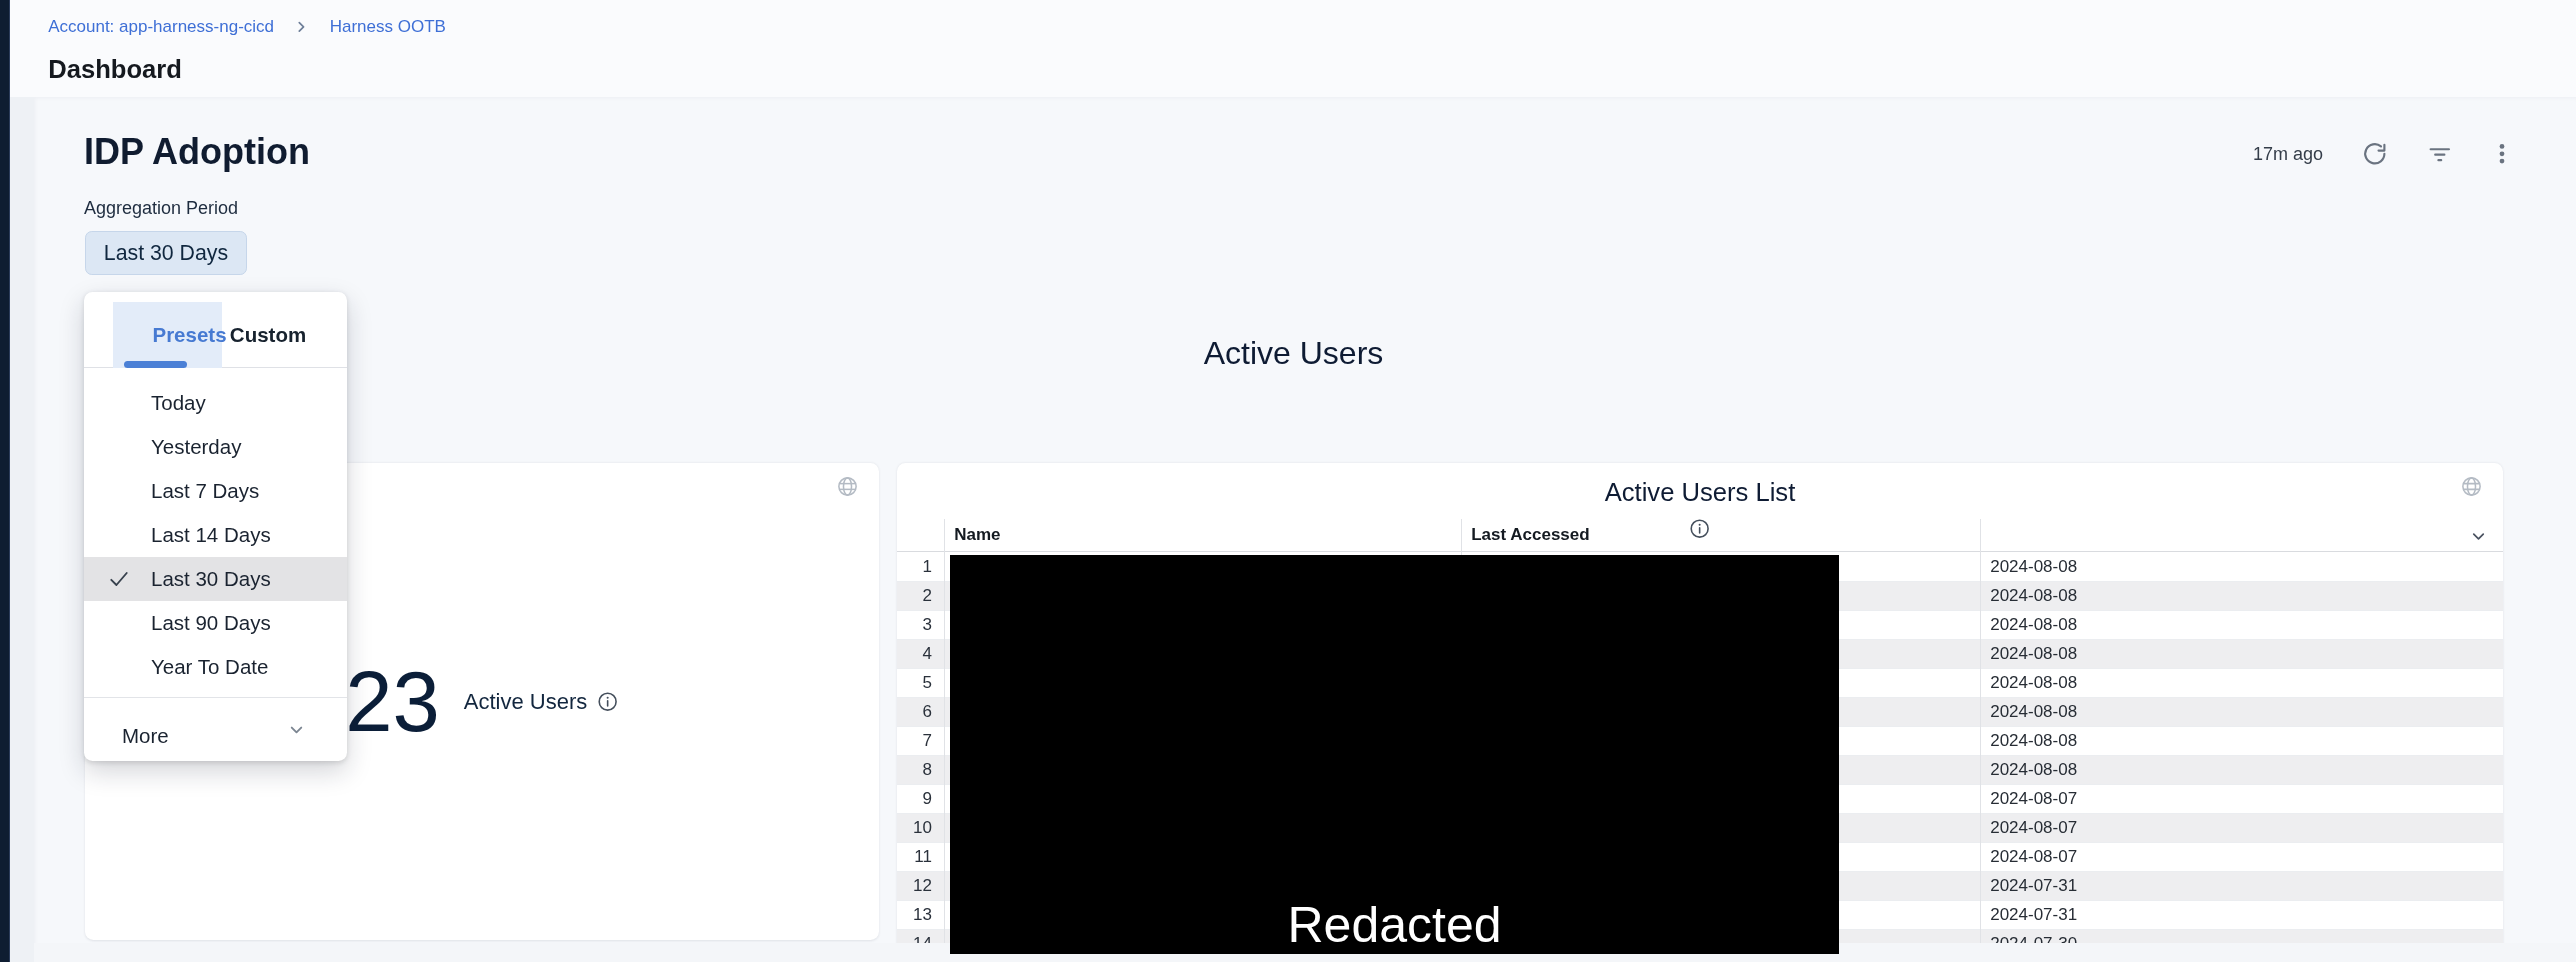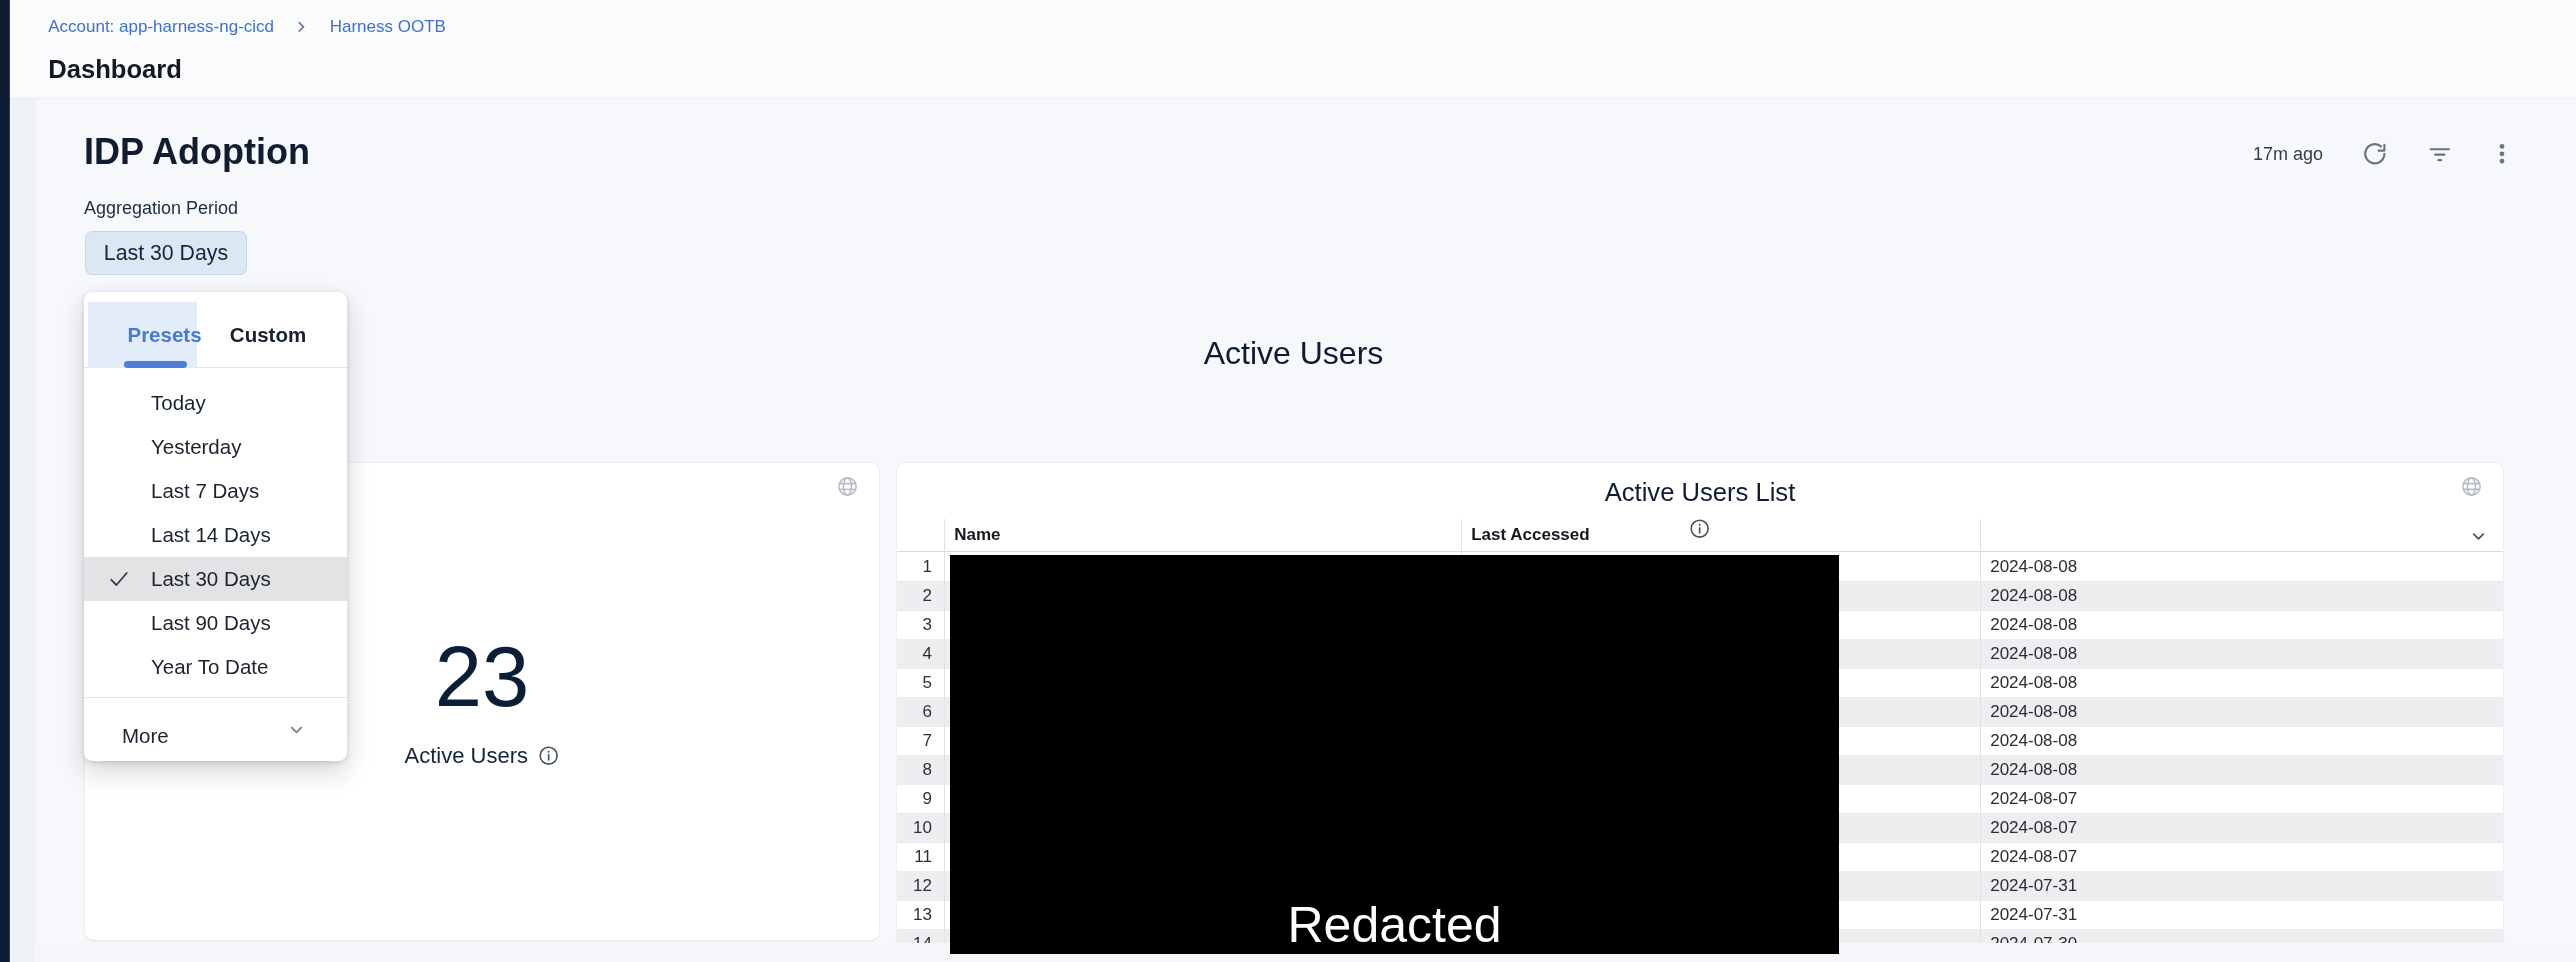--- a/index.html
+++ b/index.html
@@ -36,21 +36,21 @@
                 display:flex; align-items:center; justify-content:center;
                 font-size:21.3px; color:#10273f; cursor:pointer; z-index:1; }
 
   
   .dropdown { position:absolute; left:84px; top:292px; width:263px; height:469px; background:#ffffff;
               border-radius:8.5px; box-shadow:0 1.7px 5.1px rgba(0,0,0,0.12), 0 10.2px 25.6px rgba(20,30,50,0.18);
               z-index:10; overflow:hidden; }
   .dd-tabs { position:absolute; left:0; top:0; right:0; height:76px; border-bottom:0.9px solid #dfe1e6; }
   .dd-tab { position:absolute; top:10.2px; height:66px; display:flex; align-items:center; justify-content:center;
             font-size:20.5px; font-weight:700; cursor:pointer; }
-  .dd-tab.presets { left:4px; width:109px; background:#e3ecf9; color:#477ad2;padding-left:44px; }
+  .dd-tab.presets { left:29px; width:109px; background:#e3ecf9; color:#477ad2;padding-left:44px; }
   .dd-tab.custom { left:137px; width:94px; color:#17222e; }
   .dd-tab-underline { position:absolute; left:40px; top:69px; width:63px; height:6.8px;
                       background:#4b80d6; border-radius:4.3px; }
   .dd-list { position:absolute; left:0; top:89px; right:0; }
   .dd-item { position:relative; height:44px; display:flex; align-items:center; padding-left:67px;
              font-size:20.5px; color:#1a2330; cursor:pointer; }
   .dd-item.selected { background:#e3e3e5; }
   .dd-check { position:absolute; left:23px; top:10.2px; }
   .dd-more-divider { position:absolute; left:0; top:405px; right:0; height:0.9px; background:#e2e4e8; }
   .dd-more { position:absolute; left:0; top:405px; right:0; height:78px; display:flex; align-items:center;
@@ -60,21 +60,21 @@
   .section-title { position:absolute; left:85px; top:335px; width:2417px; text-align:center;
                    font-size:32px; font-weight:500; color:#0e1b33; z-index:1; }
 
   .card { position:absolute; background:#ffffff; border-radius:8.5px;
           box-shadow:0 0.9px 2.6px rgba(20,30,50,0.10); z-index:2; }
   .stat-card { left:85px; top:463px; width:794px; height:477px; }
   .table-card { left:897px; top:463px; width:1606px; height:490px; overflow:hidden; }
 
   .globe { position:absolute; top:12px; right:20.5px; }
 
-  .stat-inner { position:absolute; inset:0; display:flex; flex-direction:column; align-items:center;
+  .stat-inner { position:absolute; inset:0; display:flex; flex-direction:row; align-items:center;
                 justify-content:center; gap:24px; }
   .stat-value { font-size:85px; font-weight:500; color:#0b1e38; line-height:1; }
   .stat-label-row { display:flex; align-items:center; gap:10.2px; font-size:22px; color:#12263e; }
 
   .table-title-row { position:absolute; left:0; top:15.4px; right:0; display:flex; align-items:center;
                      justify-content:center; gap:10.2px; font-size:25.6px; font-weight:500; color:#0e1b33;flex-direction:column; }
 
   .thead { position:absolute; left:0; top:56px; right:0; height:33px; display:flex;
            border-bottom:0.9px solid #d9dbdf; font-size:17px; font-weight:700; color:#141a21; }
   .th { display:flex; align-items:center; padding-left:10.2px; }

